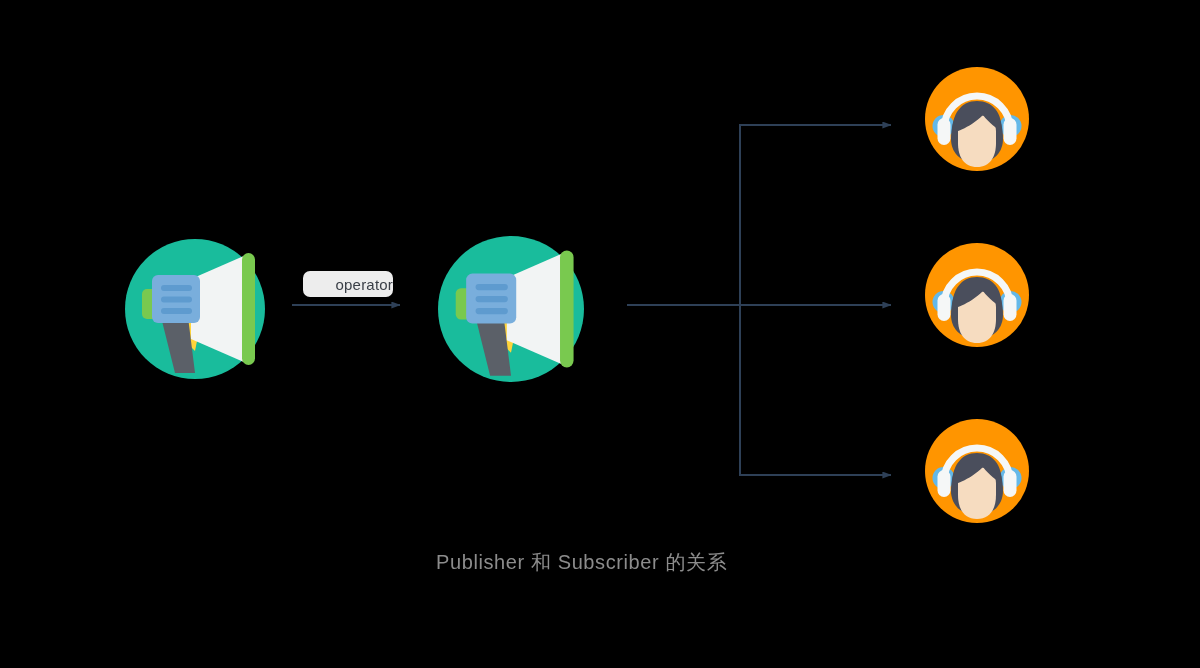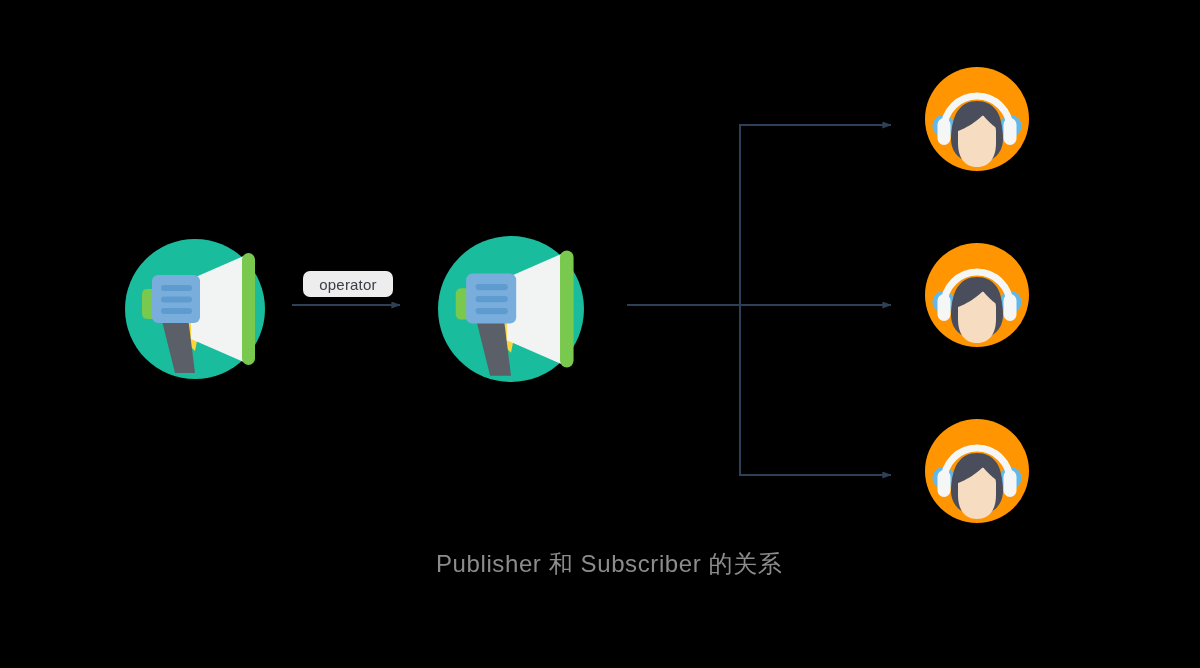--- a/index.html
+++ b/index.html
@@ -36,21 +36,21 @@
     width: 100%;
     height: 100%;
     overflow: visible;
   }
 
   
   .operator-box {
     position: absolute;
     display: flex;
     align-items: center;
-    justify-content: center;
+    justify-content: flex-end;
     border-radius: 7px;
     box-sizing: border-box;
     white-space: nowrap;
   }
   .operator-text {
     font-size: 15px;
     letter-spacing: 0.2px;
     line-height: 1;
   }
 
@@ -71,21 +71,21 @@
   .sub-svg {
     position: absolute;
     left: 0; top: 0;
     width: 100%;
     height: 100%;
   }
 
   
   .caption {
     position: absolute;
-    font-size: 24px;
+    font-size: 20px;
     letter-spacing: 0.6px;
     white-space: nowrap;
     line-height: 1;
   }
 </style>
 </head>
 <body>
 
 <div id="canvas">
 

